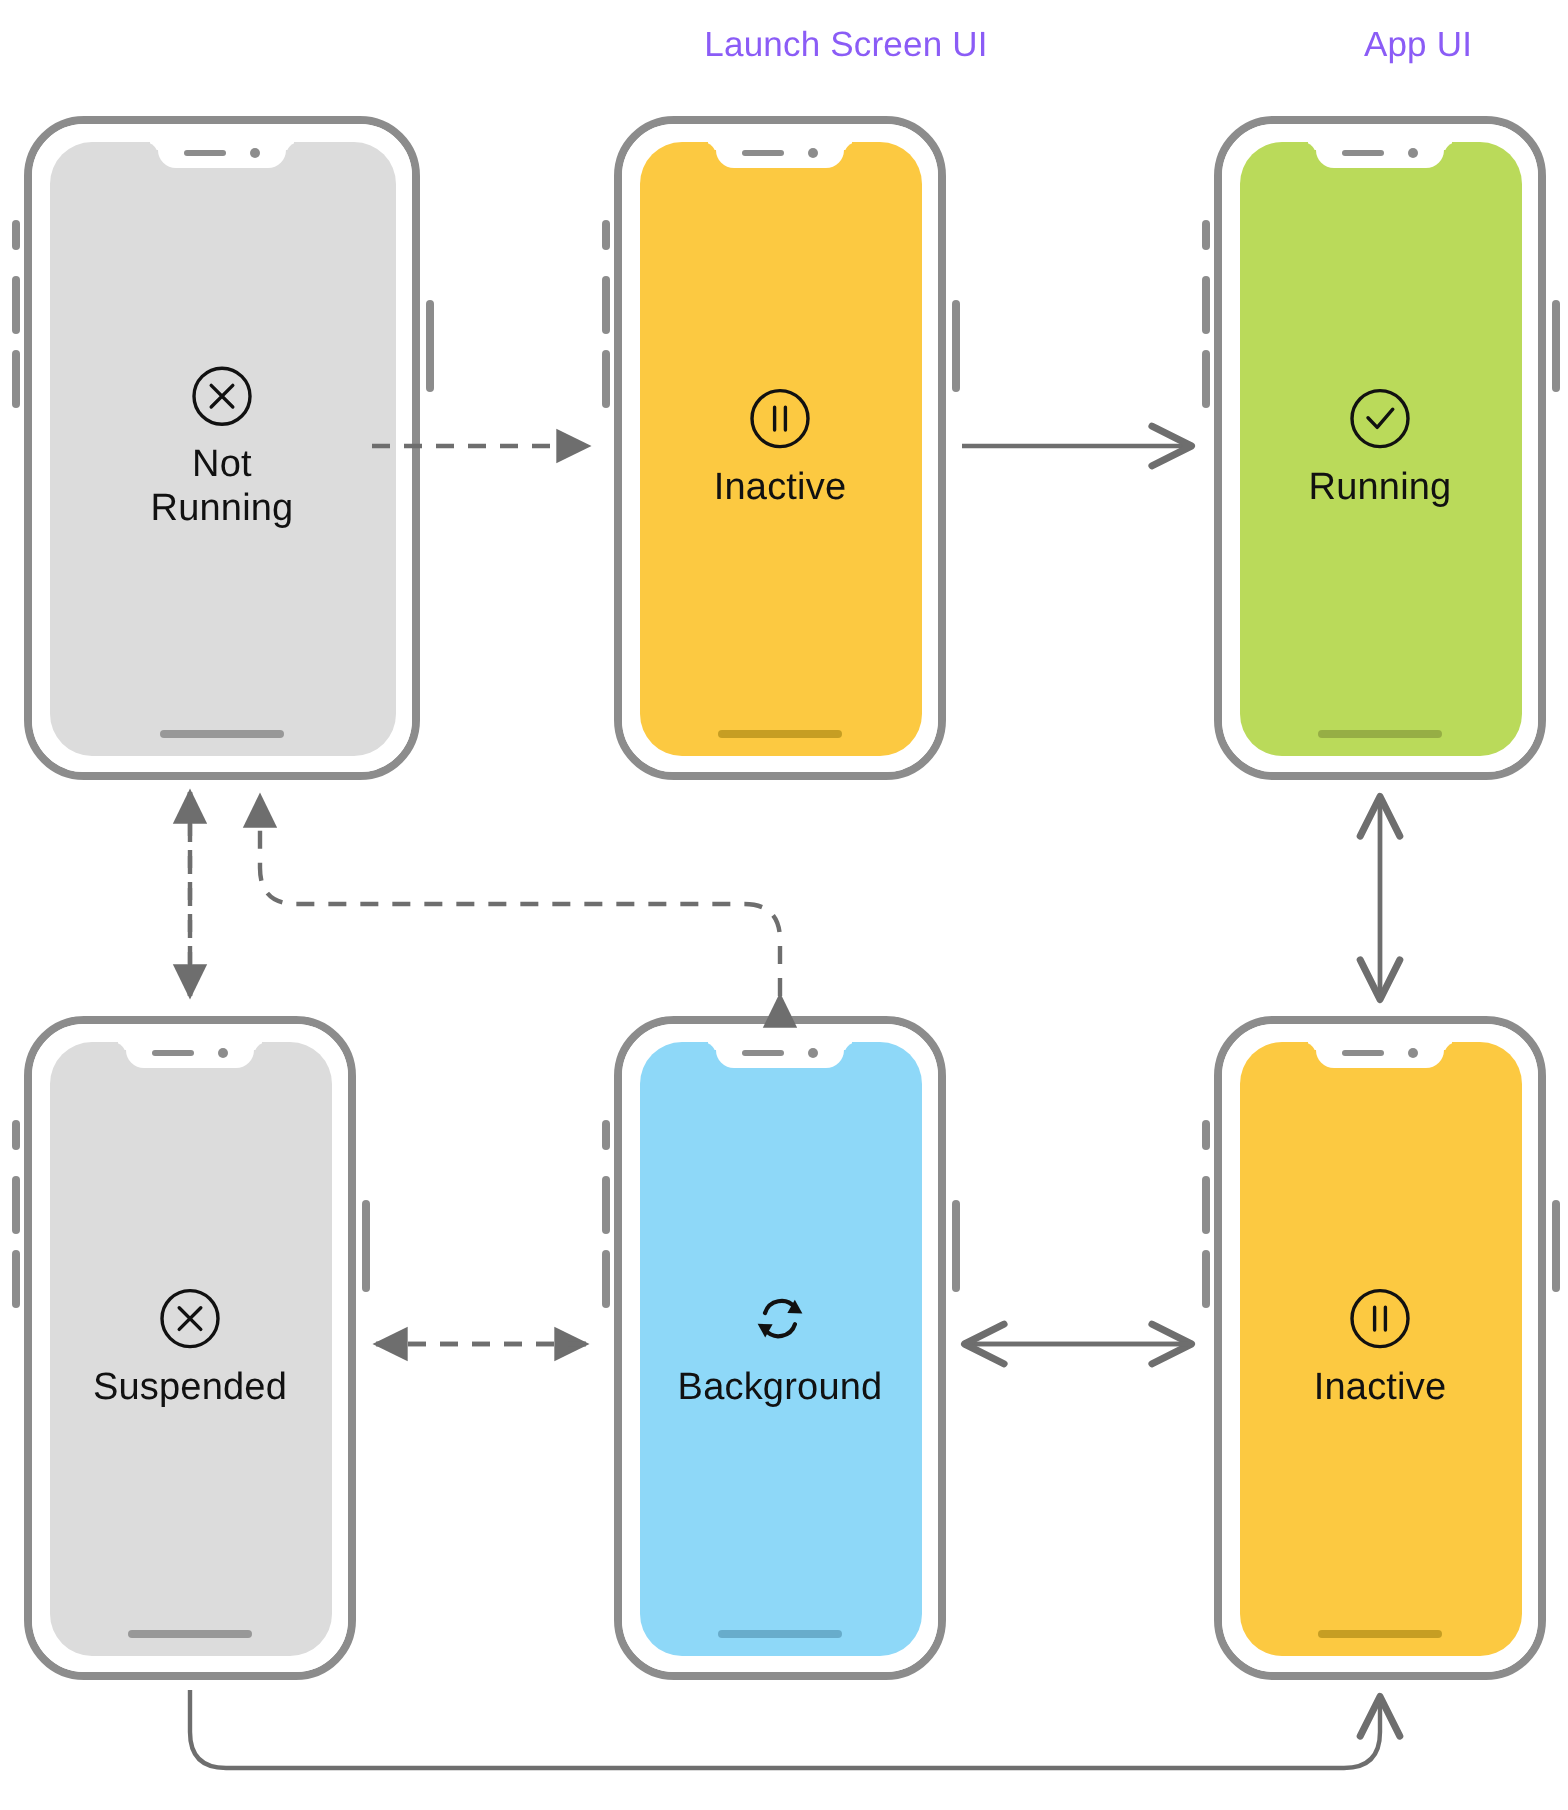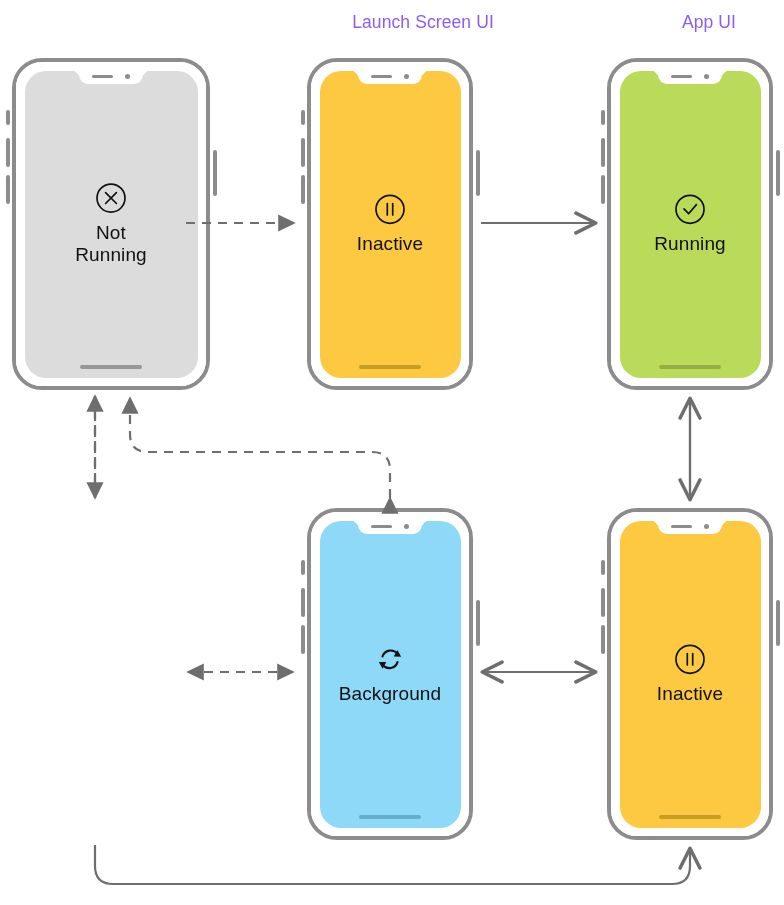--- a/index.html
+++ b/index.html
@@ -248,20 +248,43 @@
             <circle cx="17" cy="17" r="14" fill="none" stroke="#111111" stroke-width="1.7"></circle>
             <path d="M11 16.6 L15.6 21.4 L23.4 12.3" fill="none" stroke="#111111" stroke-width="1.7" stroke-linecap="round" stroke-linejoin="round"></path>
           </svg>
           <div class="state-label">Running</div>
         </div>
         <div class="home-indicator on-green"></div>
       </div>
     </div>
   </div>
 
+  <div class="phone" style="left:12px; top:508px;">
+    <div class="phone-body"></div>
+    <div class="btn-side btn-silent"></div>
+    <div class="btn-side btn-volup"></div>
+    <div class="btn-side btn-voldn"></div>
+    <div class="btn-side btn-power"></div>
+    <div class="phone-inner">
+      <div class="phone-screen" style="background:#dcdcdc;">
+        <div class="notch">
+          <div class="notch-speaker"></div>
+          <div class="notch-camera"></div>
+        </div>
+        <div class="screen-content">
+          <svg class="state-icon" viewBox="0 0 34 34">
+            <circle cx="17" cy="17" r="14" fill="none" stroke="#111111" stroke-width="1.7"></circle>
+            <path d="M11.6 11.6 L22.4 22.4 M22.4 11.6 L11.6 22.4" stroke="#111111" stroke-width="1.7" stroke-linecap="round"></path>
+          </svg>
+          <div class="state-label">Suspended</div>
+        </div>
+        <div class="home-indicator"></div>
+      </div>
+    </div>
+  </div>
 
   <div class="phone" style="left:307px; top:508px;">
     <div class="phone-body"></div>
     <div class="btn-side btn-silent"></div>
     <div class="btn-side btn-volup"></div>
     <div class="btn-side btn-voldn"></div>
     <div class="btn-side btn-power"></div>
     <div class="phone-inner">
       <div class="phone-screen" style="background:#8ed8f8;">
         <div class="notch">

